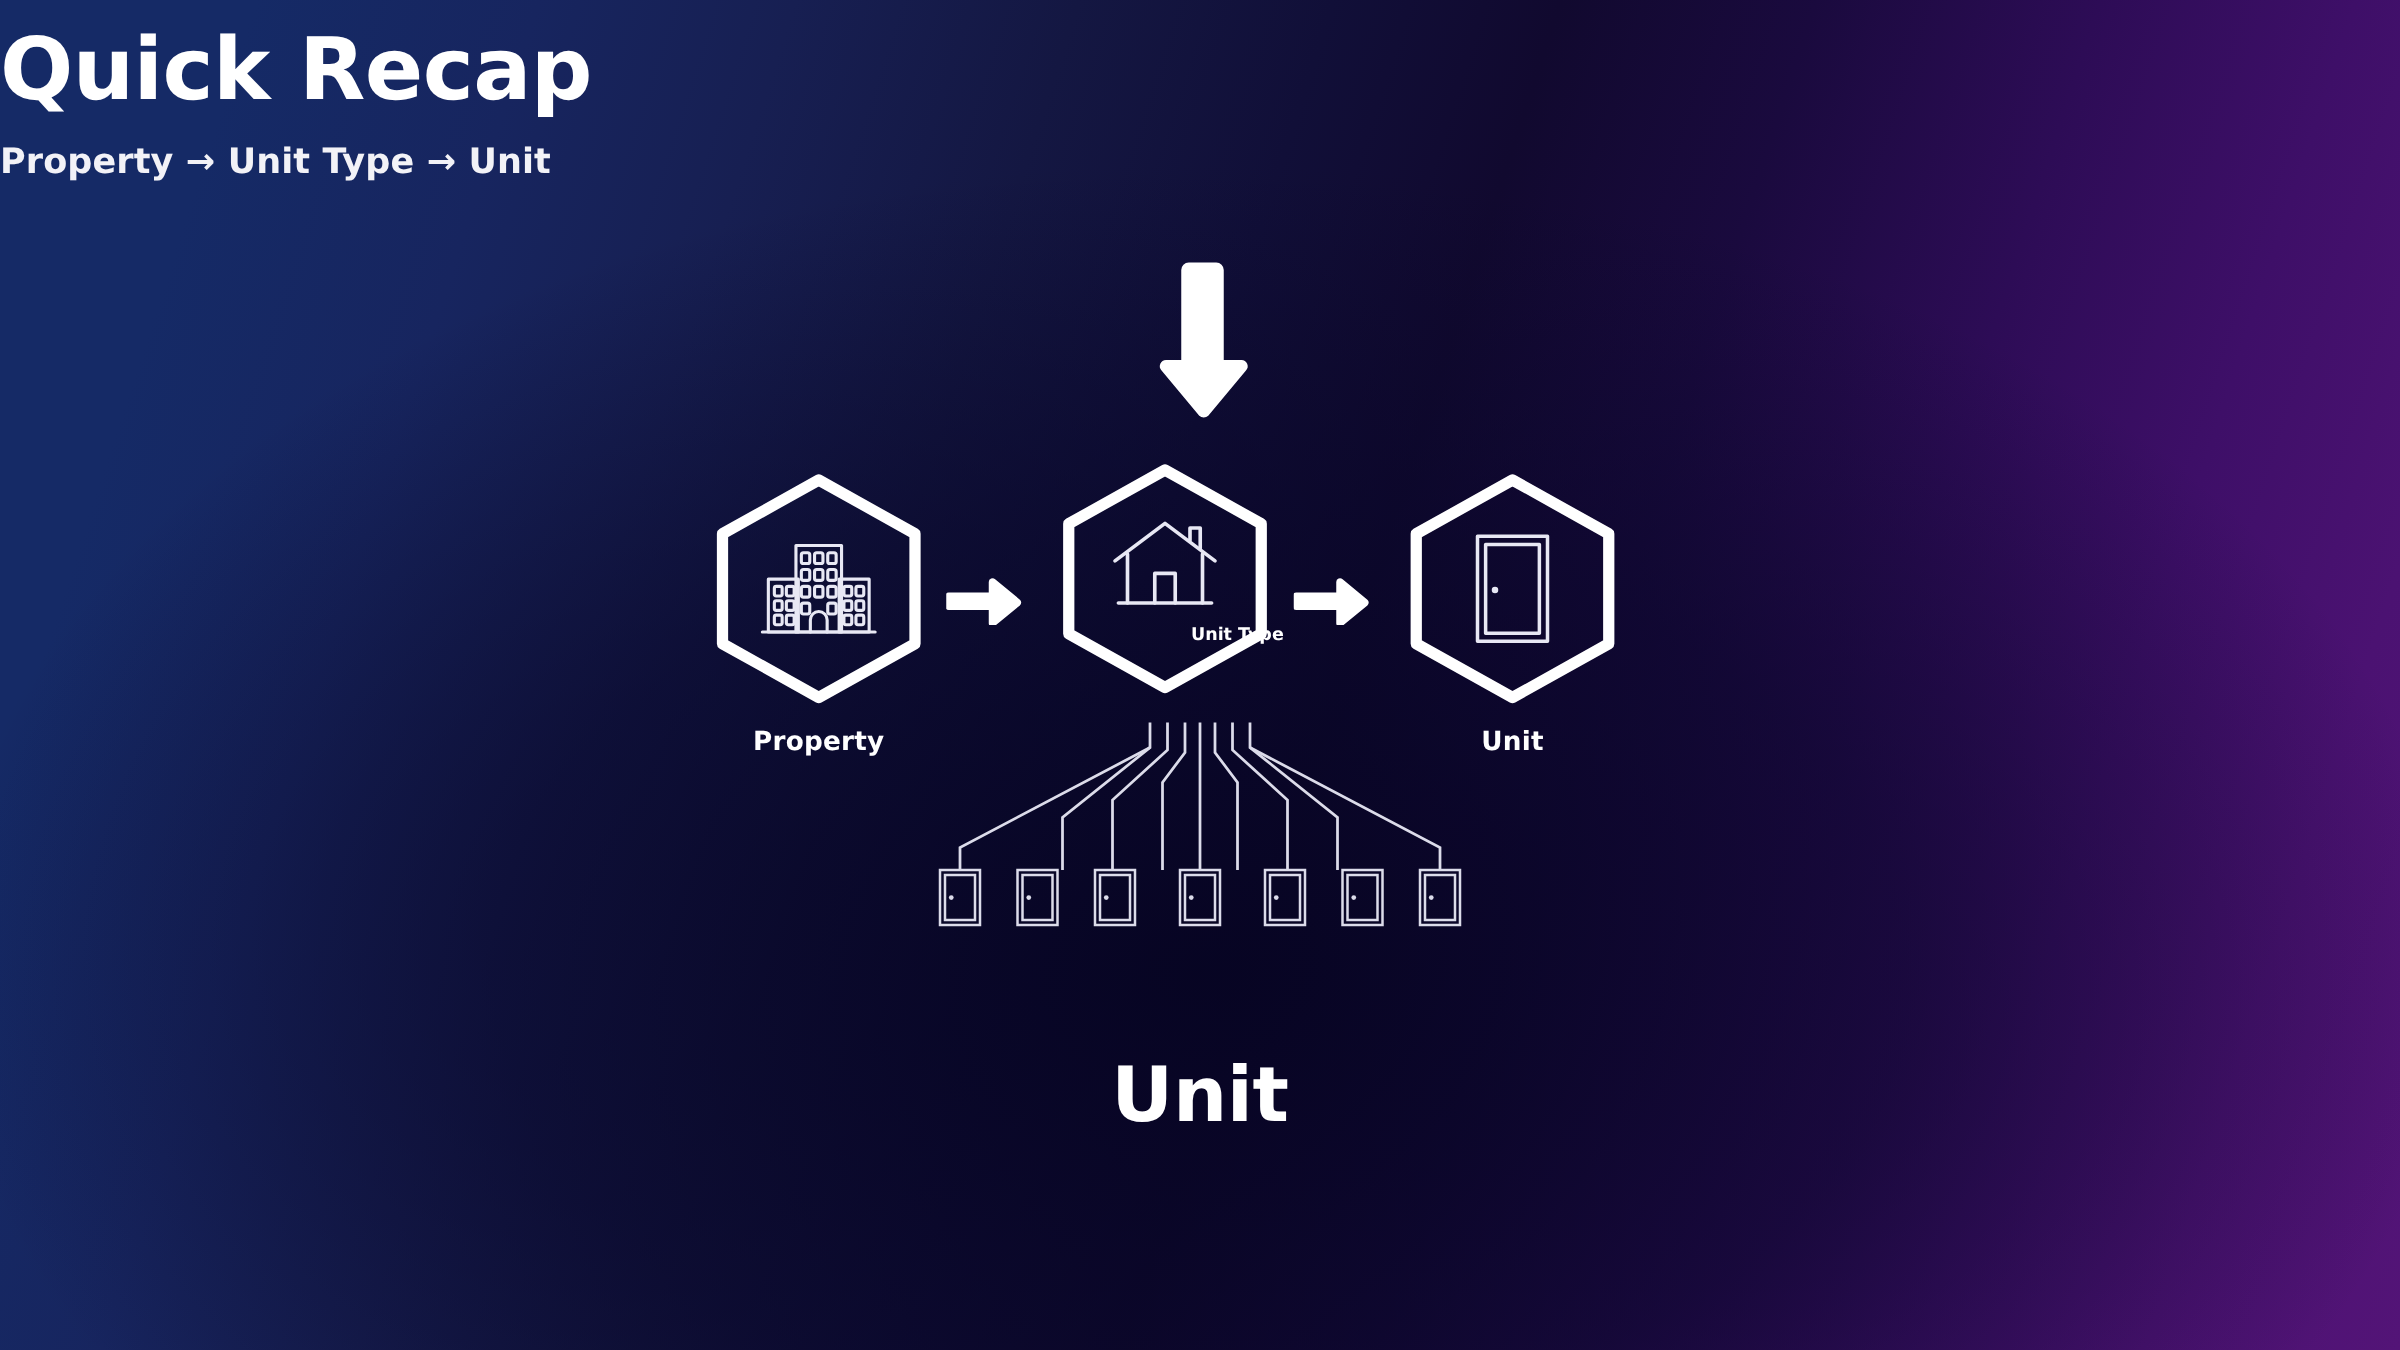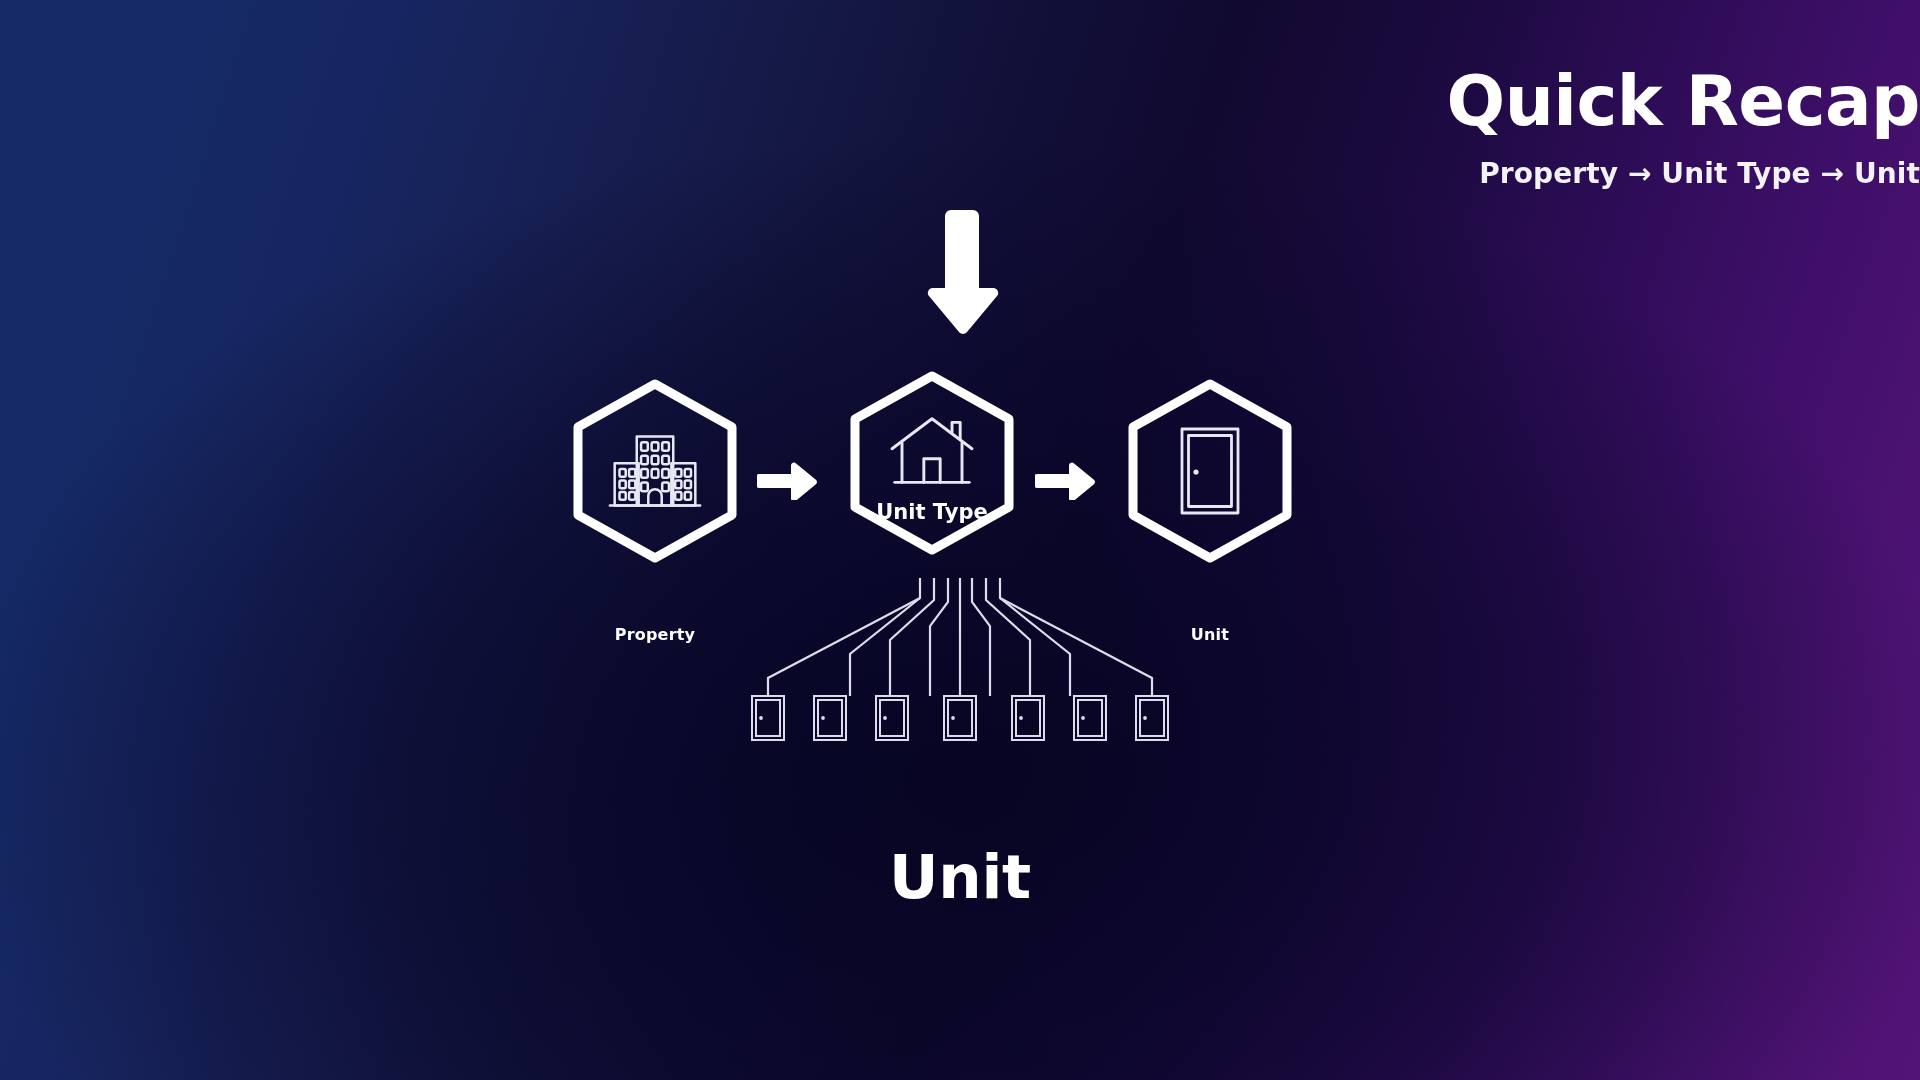--- a/index.html
+++ b/index.html
@@ -22,21 +22,21 @@
         #3e0f68 83%,
         #4b1272 91%,
         #531477 100%);
     color:#ffffff;
     position:relative;
   }
 
   .stage { position:absolute; inset:0; }
 
   
-  .header { position:absolute; top:22px; left:0; width:1920px; text-align:right;margin-top:45px; }
+  .header { position:absolute; top:22px; left:0; width:1920px; text-align:left; }
   .title {
     font-size:69px;
     font-weight:700;
     letter-spacing:-0.5px;
     line-height:1.0;
     color:#ffffff;
     font-family:"DejaVu Sans","Liberation Sans",sans-serif;
   }
   .subtitle {
     margin-top:21px;
@@ -65,29 +65,28 @@
   .hex-icon {
     position:absolute; left:50%; top:50%;
     transform:translate(-50%,-50%);
     width:96px; height:96px;
   }
   .hex-node.type .hex-icon { top:46%; width:92px; height:80px; }
   .hex-node.unit .hex-icon { width:62px; height:90px; }
 
   .inner-label {
     position:absolute; left:0; top:130px; width:190px;
-    text-align:center; font-size:21px; font-weight:700; color:#ffffff;
+    text-align:right; font-size:14px; font-weight:700; color:#ffffff;
     font-family:"DejaVu Sans","Liberation Sans",sans-serif;
   }
   .node-label {
     position:absolute; left:0; top:203px; width:190px;
-    text-align:center; font-size:16px; font-weight:700; color:#ffffff;
+    text-align:center; font-size:21px; font-weight:700; color:#ffffff;
     letter-spacing:0.2px;
     font-family:"DejaVu Sans","Liberation Sans",sans-serif;
-    margin-top:44px;
   }
 
   .flow-arrow { position:absolute; top:84px; width:62px; height:38px; }
   .flow-arrow.a1 { left:197px; }
   .flow-arrow.a2 { left:475px; }
   .flow-arrow svg { display:block; width:100%; height:100%; }
 
   
   .branches { position:absolute; left:744px; top:578px; width:432px; height:200px; }
   .branches svg { display:block; width:100%; height:100%; overflow:visible; }

